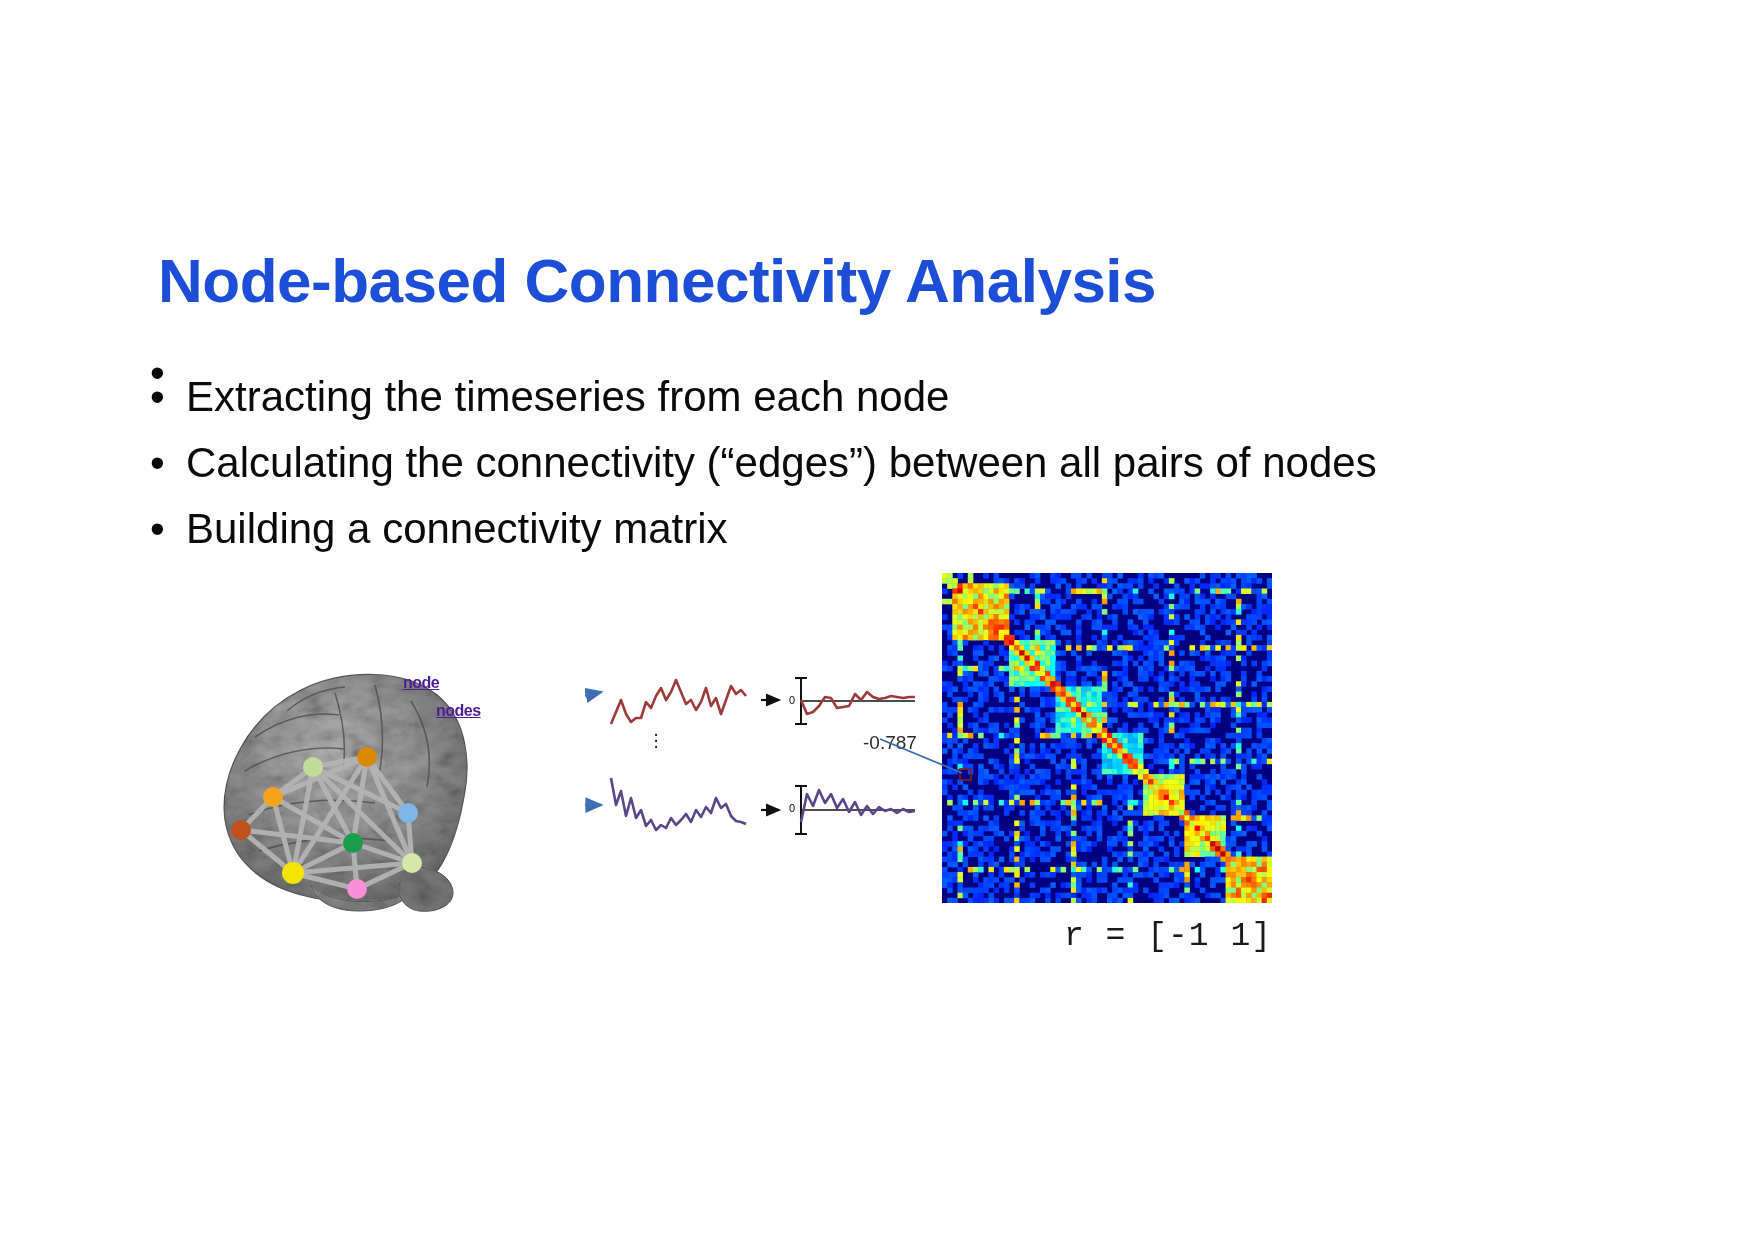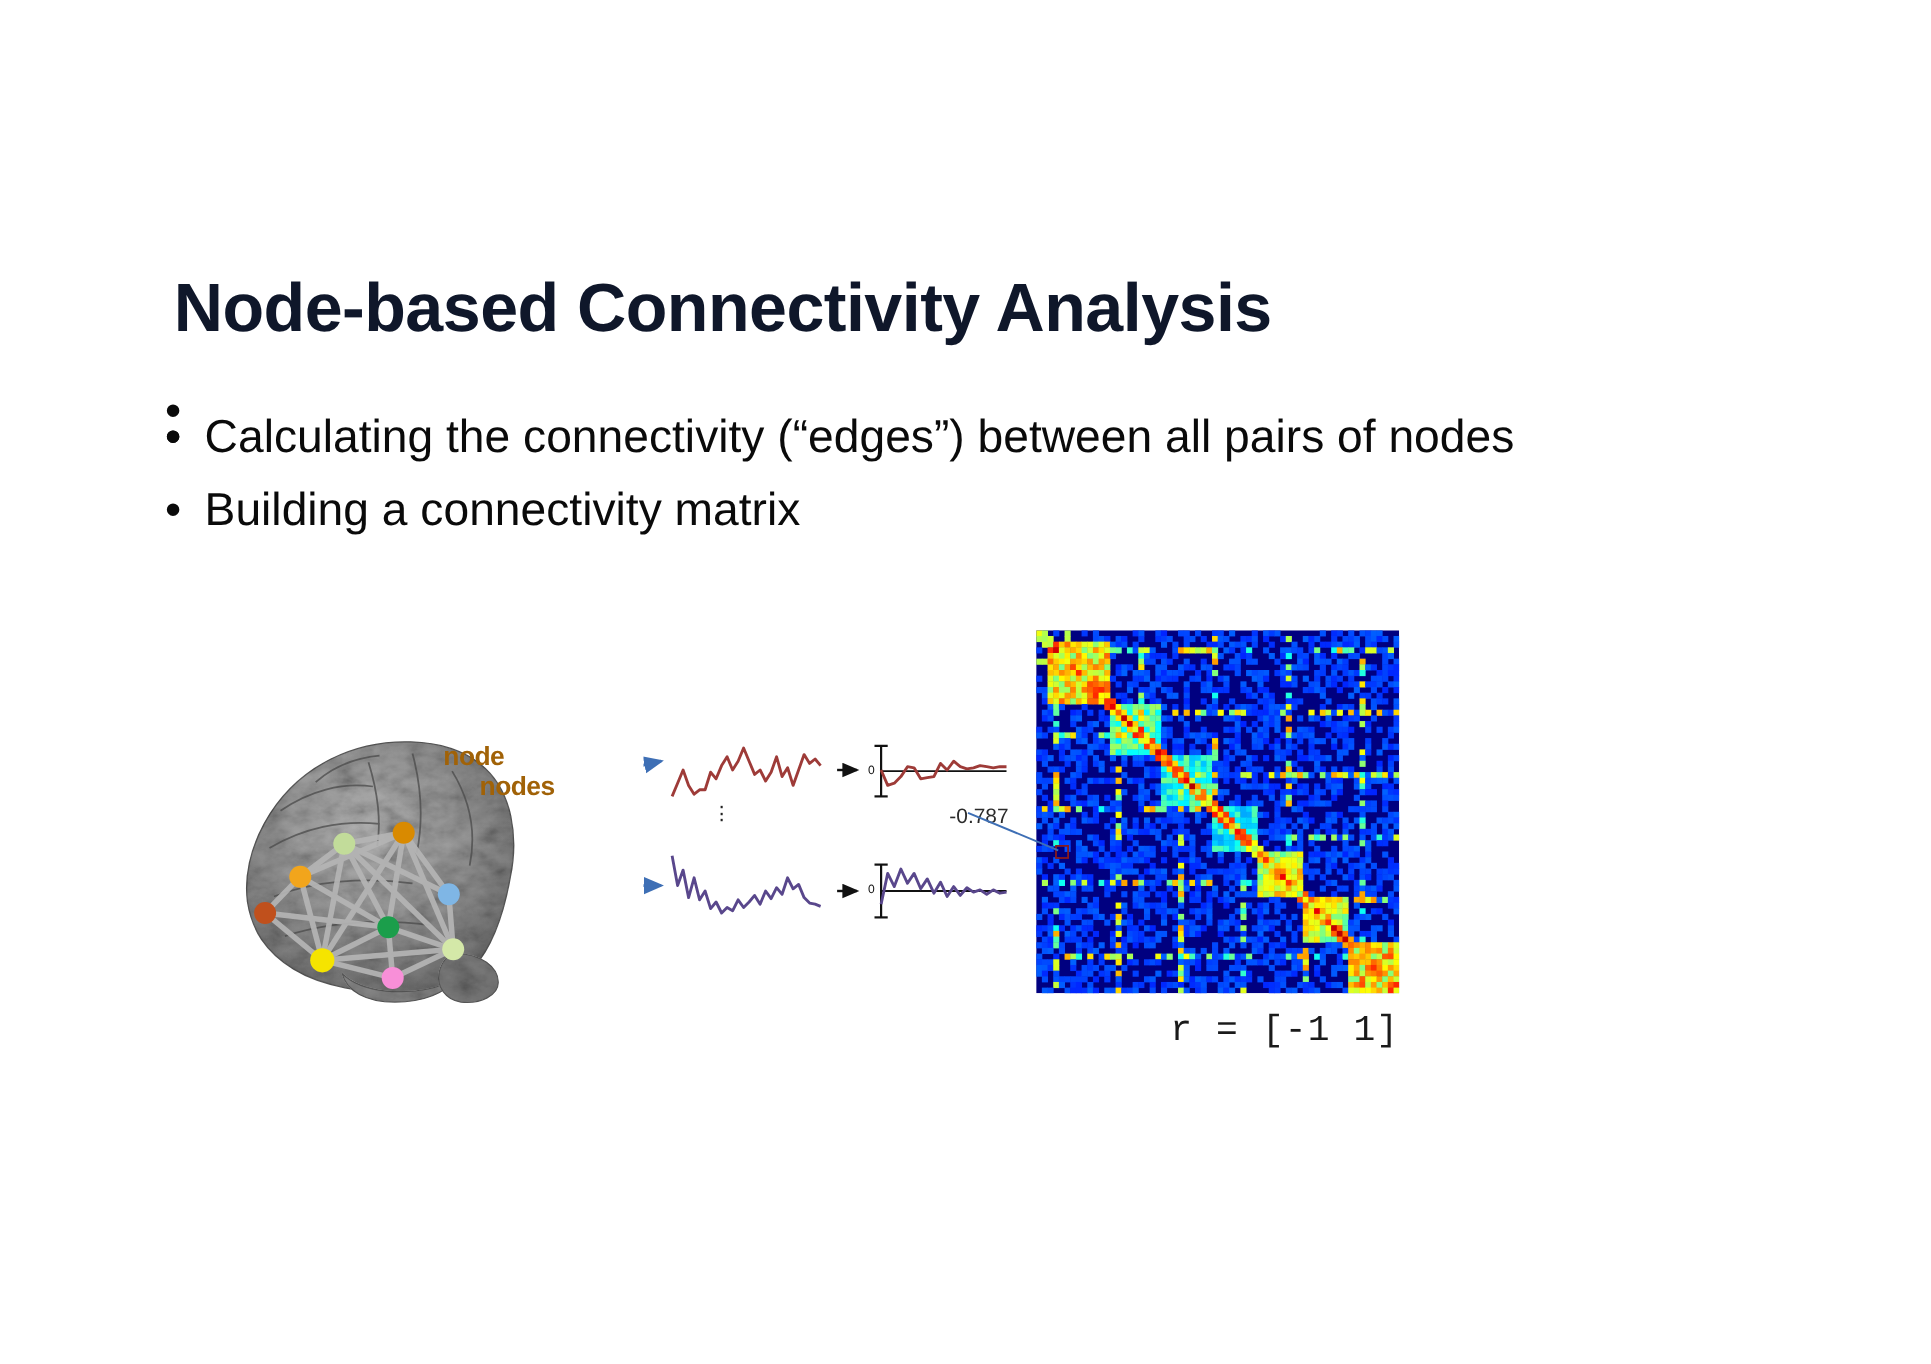--- a/index.html
+++ b/index.html
@@ -22,21 +22,21 @@
   #slide-title {
     position: absolute;
     left: 158px;
     top: 206px;
     width: 1400px;
     font-family: "Liberation Sans", sans-serif;
     font-weight: bold;
     font-size: 62px;
     line-height: 1.05;
     letter-spacing: -0.5px;
-    color: #0f172a;
+    color: #1d4ed8;
     white-space: nowrap;
   }
 
   
   #bullet-list {
     position: absolute;
     left: 150px;
     top: 352px;
     width: 1480px;
     list-style: none;
@@ -78,23 +78,24 @@
     width: 300px;
     height: 260px;
   }
   #brain-panel svg { display: block; }
 
   
   .graph-label {
     position: absolute;
     font-family: "Liberation Sans", sans-serif;
     font-weight: bold;
-    font-size: 24px;
-    color: #a16207;
+    font-size: 16px;
+    color: #4c1d95;
     letter-spacing: -0.5px;
+    text-decoration: underline;
   }
   #label-node { left: 188px; top: 44px; }
   #label-edge { left: 221px; top: 72px; }
 
   
   #timeseries-panel {
     position: absolute;
     left: 370px;
     top: 40px;
     width: 480px;
@@ -153,20 +154,21 @@
 <div id="slide">
 
   <h1 id="slide-title">Node-based Connectivity Analysis</h1>
 
   <ul id="bullet-list">
     <li>
       <span class="bullet-dot">•</span>
     </li>
     <li>
       <span class="bullet-dot">•</span>
+      <span>Extracting the timeseries from each node</span>
     </li>
     <li>
       <span class="bullet-dot">•</span>
       <span>Calculating the connectivity (“edges”) between all pairs of nodes</span>
     </li>
     <li>
       <span class="bullet-dot">•</span>
       <span>Building a connectivity matrix</span>
     </li>
   </ul>

